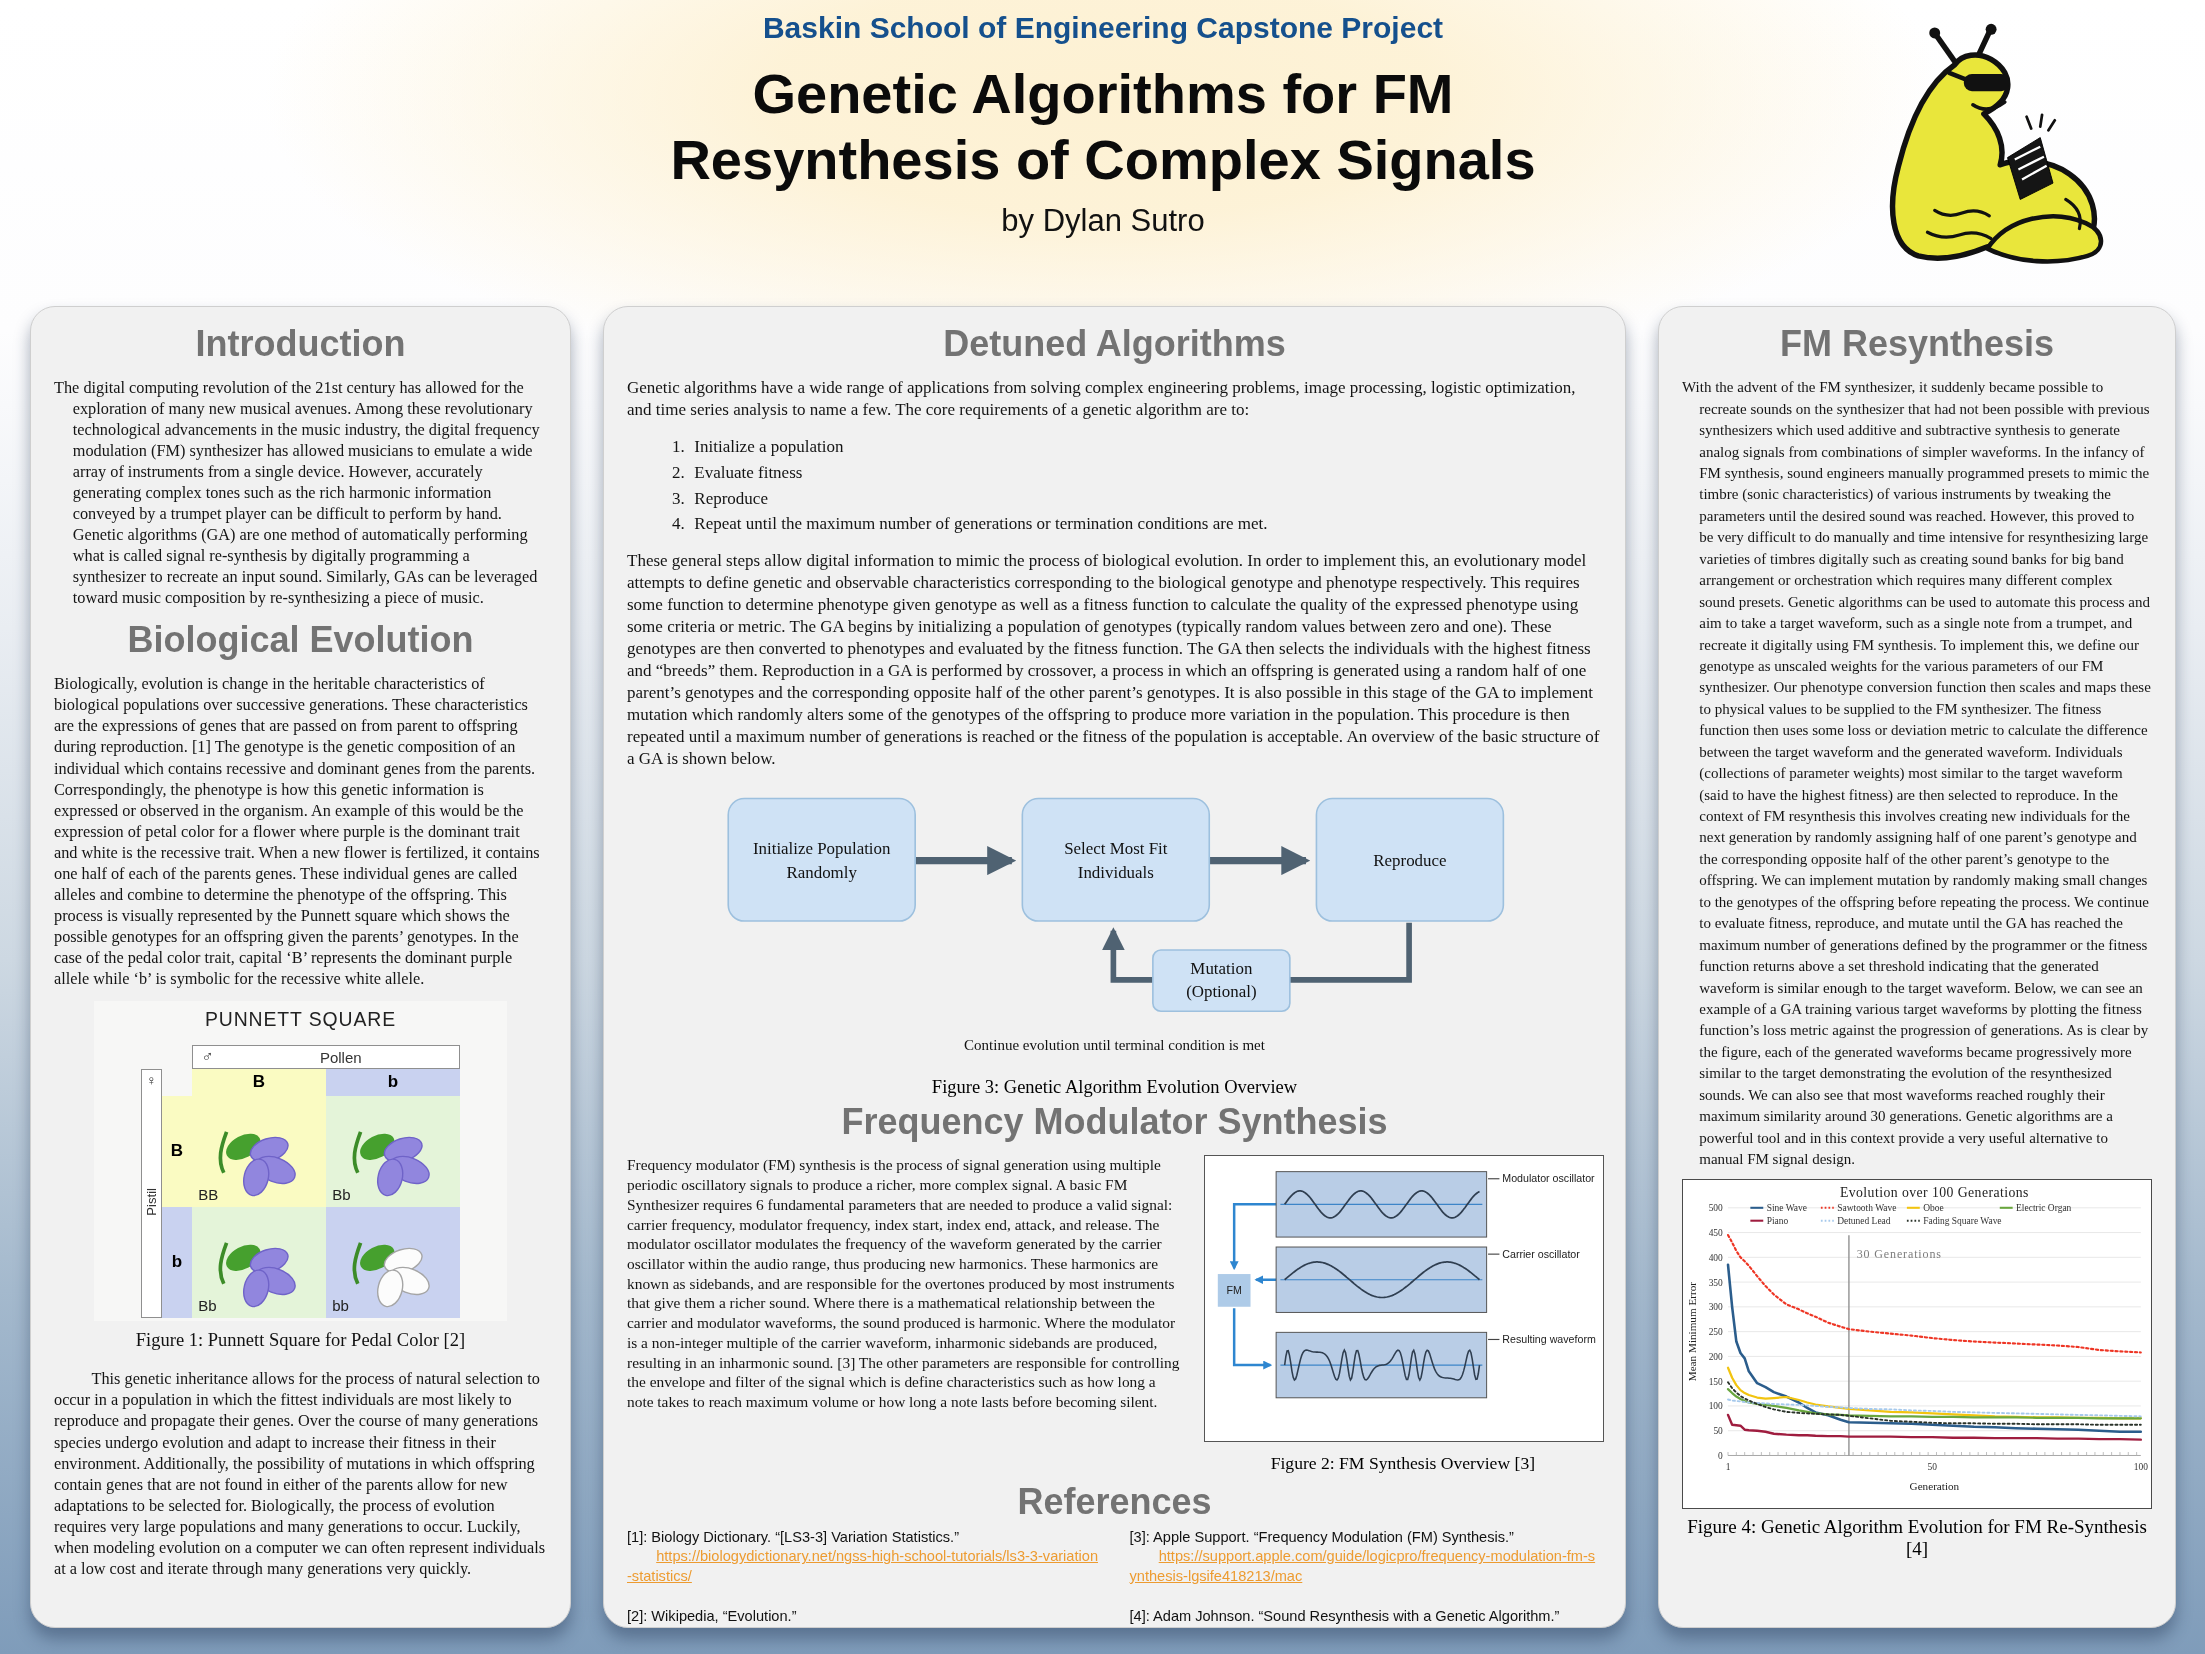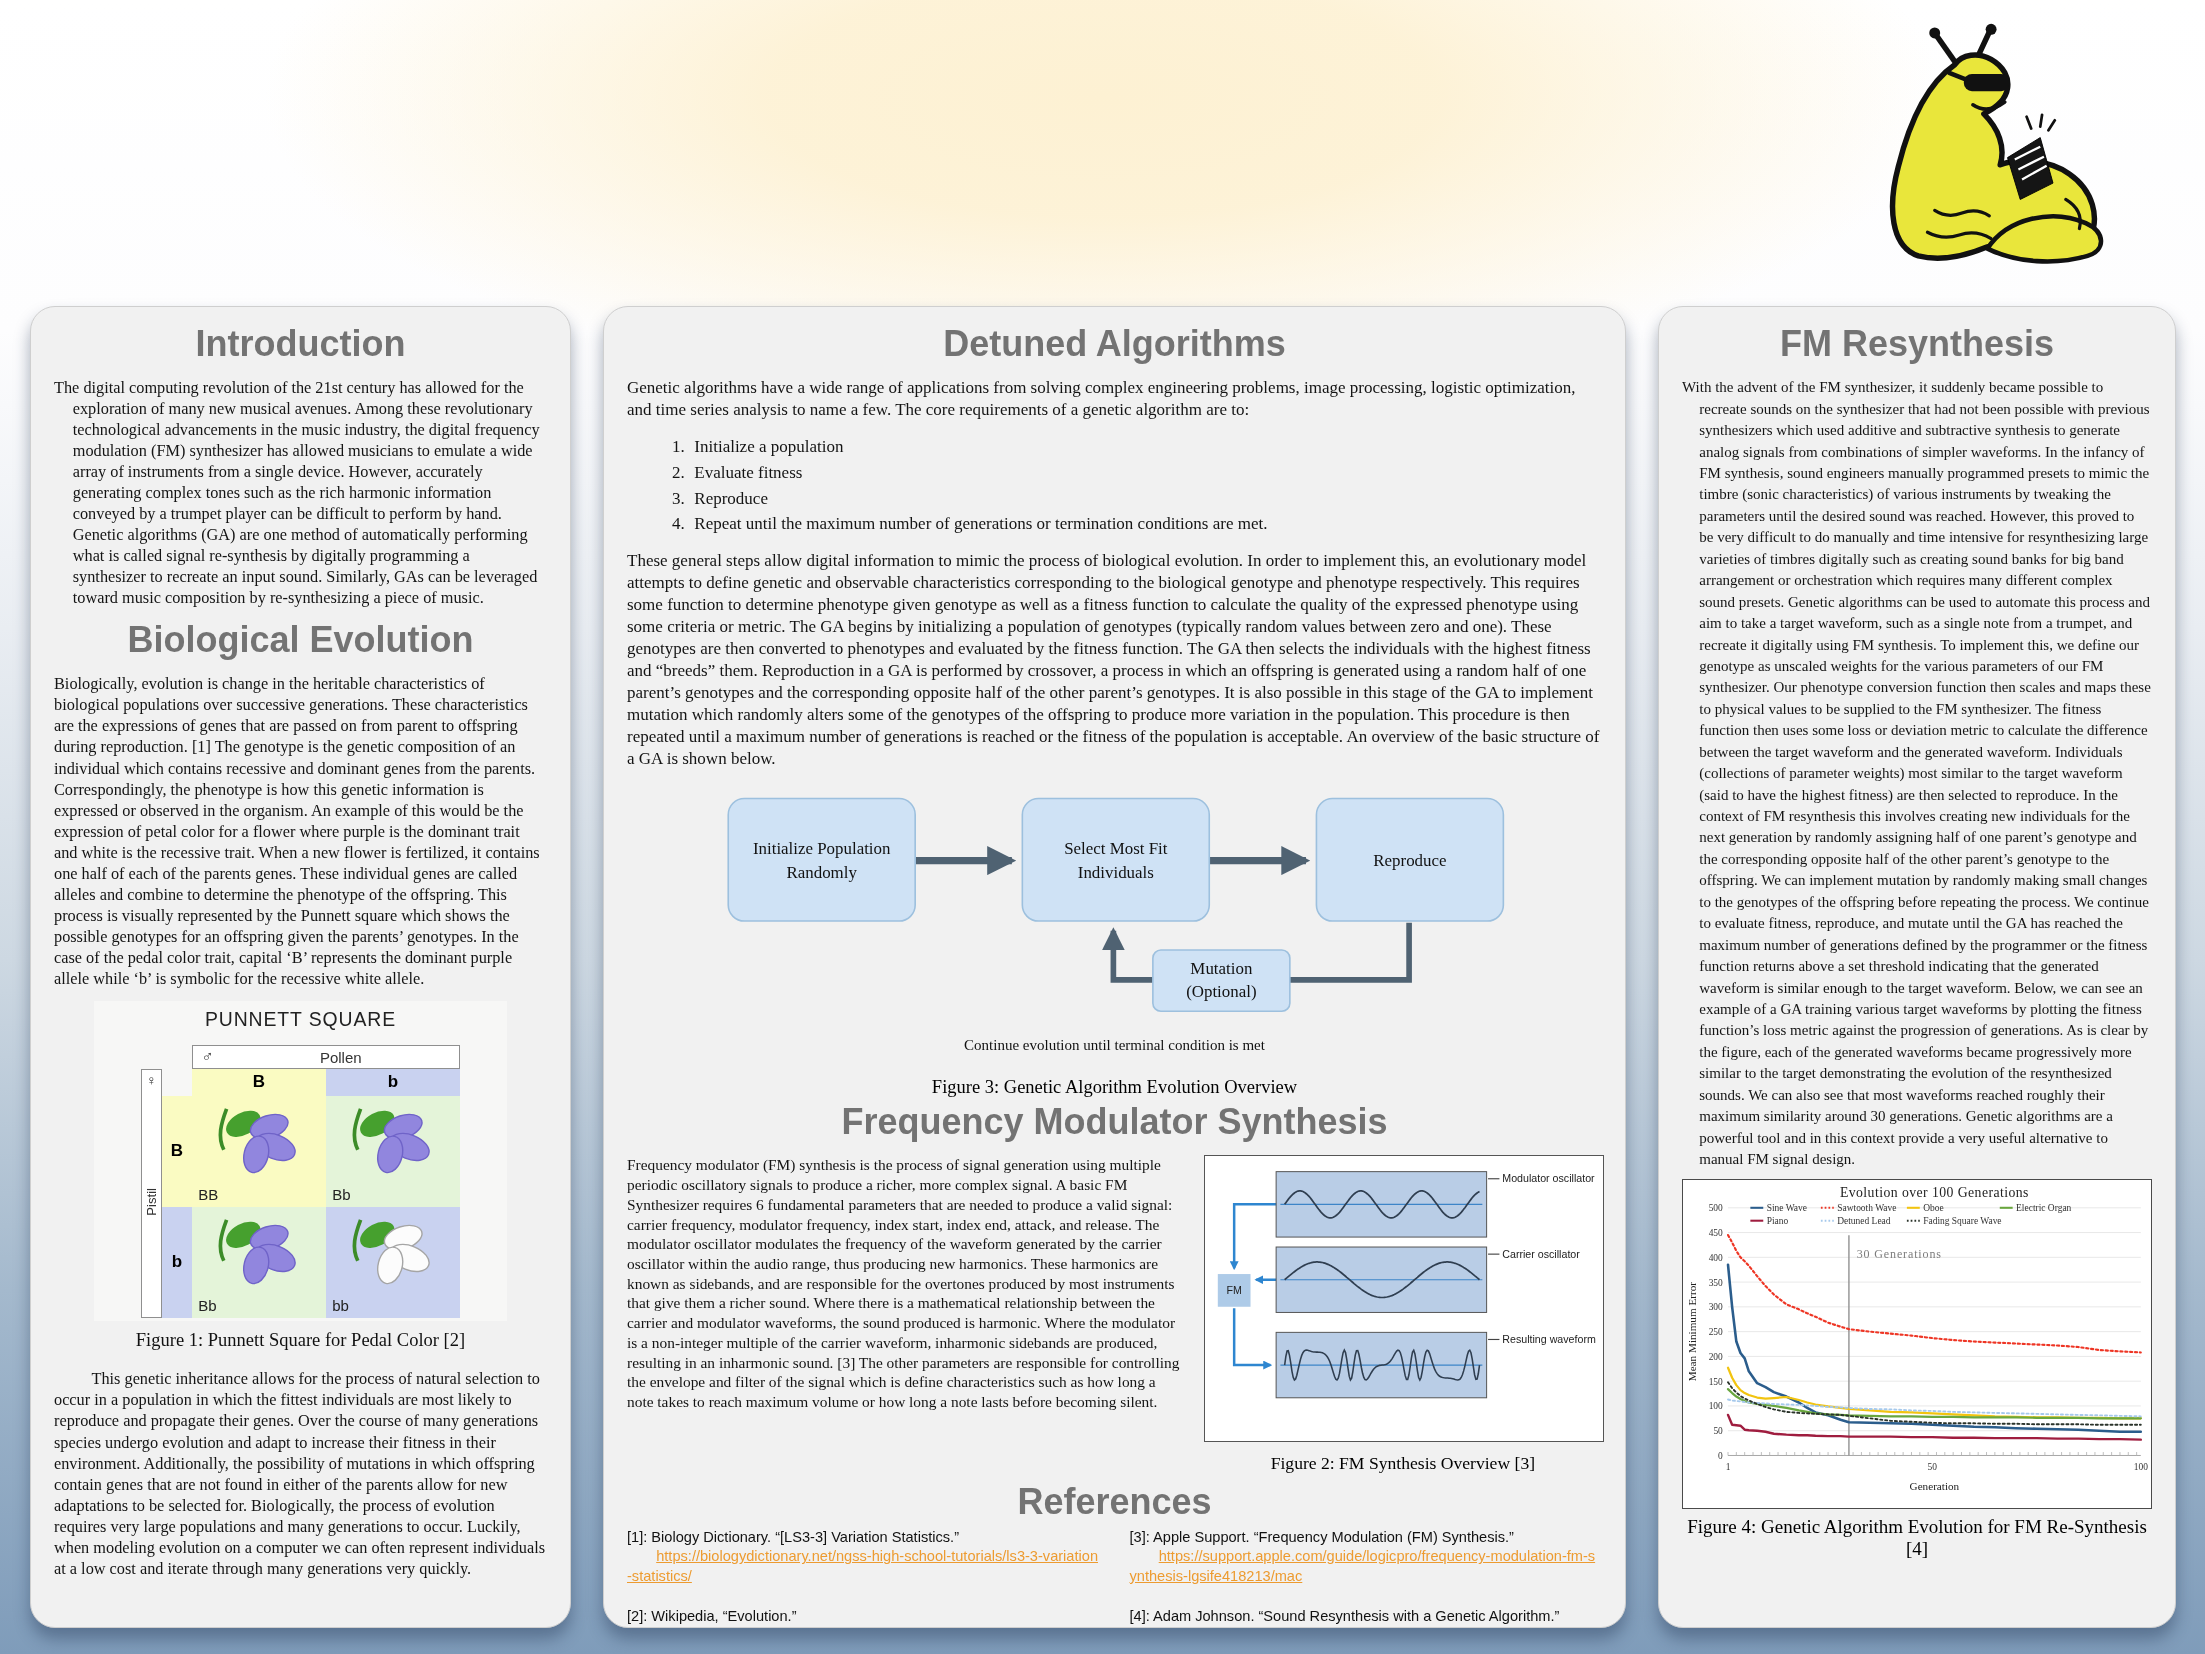--- a/index.html
+++ b/index.html
@@ -37,21 +37,21 @@
   .pollen-bar .lbl{flex:1;text-align:center;}
   .pistil-bar{grid-column:1;grid-row:2/5;background:#fff;border:0.9px solid #8f8f8f;display:flex;flex-direction:column;align-items:center;font-size:13.2px;color:#333;}
   .pistil-bar .sym{font-size:14px;margin-top:1.8px;}
   .pistil-lbl{flex:1;display:flex;align-items:center;}
   .pistil-lbl span{writing-mode:vertical-rl;transform:rotate(180deg);font-size:13.2px;}
   .h-b{background:#fafbc2;} .h-p{background:#c9d2f0;} .c-g{background:#e4f4d9;}
   .colhead{display:flex;align-items:center;justify-content:center;font-weight:bold;font-size:17px;}
   .ch1{grid-column:3;grid-row:2;} .ch2{grid-column:4;grid-row:2;}
   .rowhead{display:flex;align-items:center;justify-content:center;font-weight:bold;font-size:17px;}
   .rh1{grid-column:2;grid-row:3;} .rh2{grid-column:2;grid-row:4;}
-  .pcell{position:relative;display:flex;align-items:flex-start;justify-content:center;}
+  .pcell{position:relative;display:flex;align-items:flex-end;justify-content:center;}
   .pcell .geno{position:absolute;left:6.2px;bottom:3.5px;font-size:15px;color:#222;}
   .cellA{grid-column:3;grid-row:3;} .cellB{grid-column:4;grid-row:3;}
   .cellC{grid-column:3;grid-row:4;} .cellD{grid-column:4;grid-row:4;}
   .flower .petal{fill:#9186de;stroke:#6f63c8;stroke-width:1.5;}
   .pcell.white .petal{fill:#fcfcfc;stroke:#a5a5a5;}
   .flower .green{fill:#46a02e;} .flower .stem{stroke:#3c8c28;stroke-width:4;fill:none;}
   .fig-cap{font-size:18.5px;text-align:center;color:#111;margin-top:8.8px;}
   
   .body-m{font-size:17px;line-height:1.3;color:#141414;}
   .ga-steps{margin:12.4px 0 12.4px 62px;padding:0;font-size:17px;line-height:1.52;color:#141414;}
@@ -79,20 +79,28 @@
   .fig4-cap{font-size:19px;text-align:center;margin-top:7px;}
   .fbox-text{font-family:"Liberation Serif",serif;font-size:21px;fill:#111;}
   .fm-lbl{font-family:"Liberation Sans",sans-serif;font-size:15px;fill:#222;}
 </style>
 </head>
 <body>
 
 <div class="poster">
 
   <div class="header">
+    <div class="head-center">
+      <div class="kicker">Baskin School of Engineering Capstone Project</div>
+      <div class="main-title">
+        <div>Genetic Algorithms for FM</div>
+        <div>Resynthesis of Complex Signals</div>
+      </div>
+      <div class="byline">by Dylan Sutro</div>
+    </div>
 
     <svg class="mascot" width="273" height="265" viewBox="0 0 300 280">
       <path d="M 96,50 L 72,16" stroke="#111" stroke-width="6" stroke-linecap="round"></path>
       <circle cx="70" cy="13" r="6" fill="#111"></circle>
       <path d="M 116,42 L 130,12" stroke="#111" stroke-width="6" stroke-linecap="round"></path>
       <circle cx="132" cy="9" r="6" fill="#111"></circle>
       <path d="M 52,258 C 22,248 18,205 30,160 C 42,112 60,70 92,48 C 100,36 118,34 132,42 C 146,50 152,62 150,74 C 148,88 136,96 124,102 C 140,118 148,138 142,158 C 160,150 196,152 218,168 C 244,186 252,216 240,240 C 230,262 196,268 170,258 C 150,250 140,244 128,248 C 104,258 76,264 52,258 Z" fill="#e9e63b" stroke="#111" stroke-width="6" stroke-linejoin="round"></path>
       <path d="M 128,250 C 150,216 200,206 236,222 C 258,232 258,252 238,258 C 204,268 160,266 128,250 Z" fill="#e9e63b" stroke="#111" stroke-width="5" stroke-linejoin="round"></path>
       <rect x="102" y="58" width="50" height="19" rx="9" fill="#111"></rect>
       <path d="M 104,64 L 86,57" stroke="#111" stroke-width="5" stroke-linecap="round"></path>

